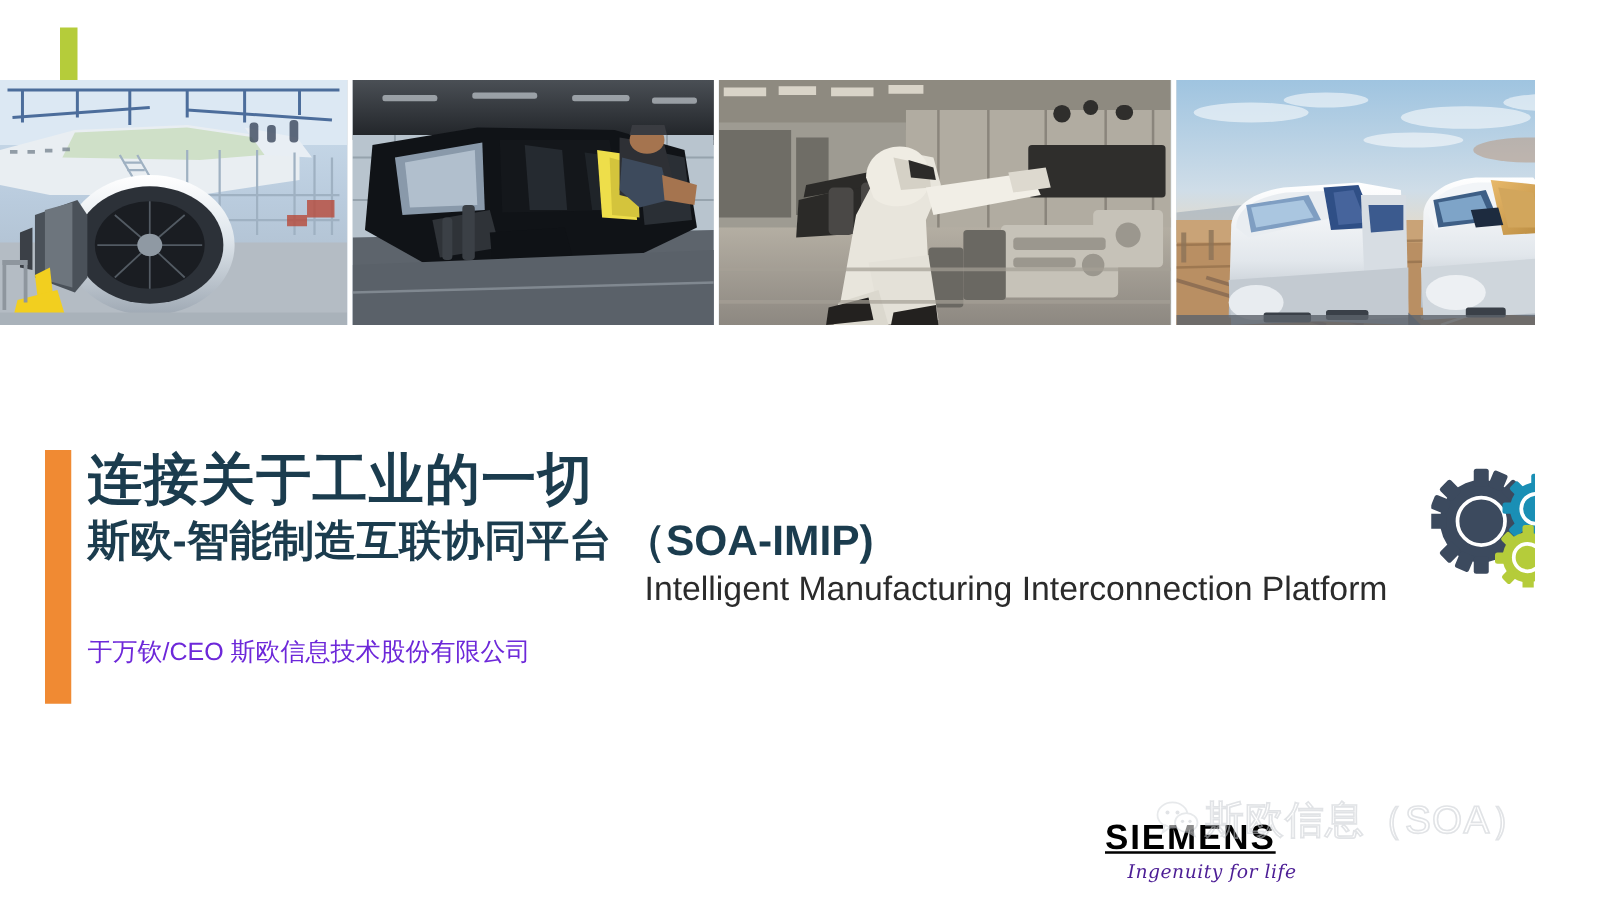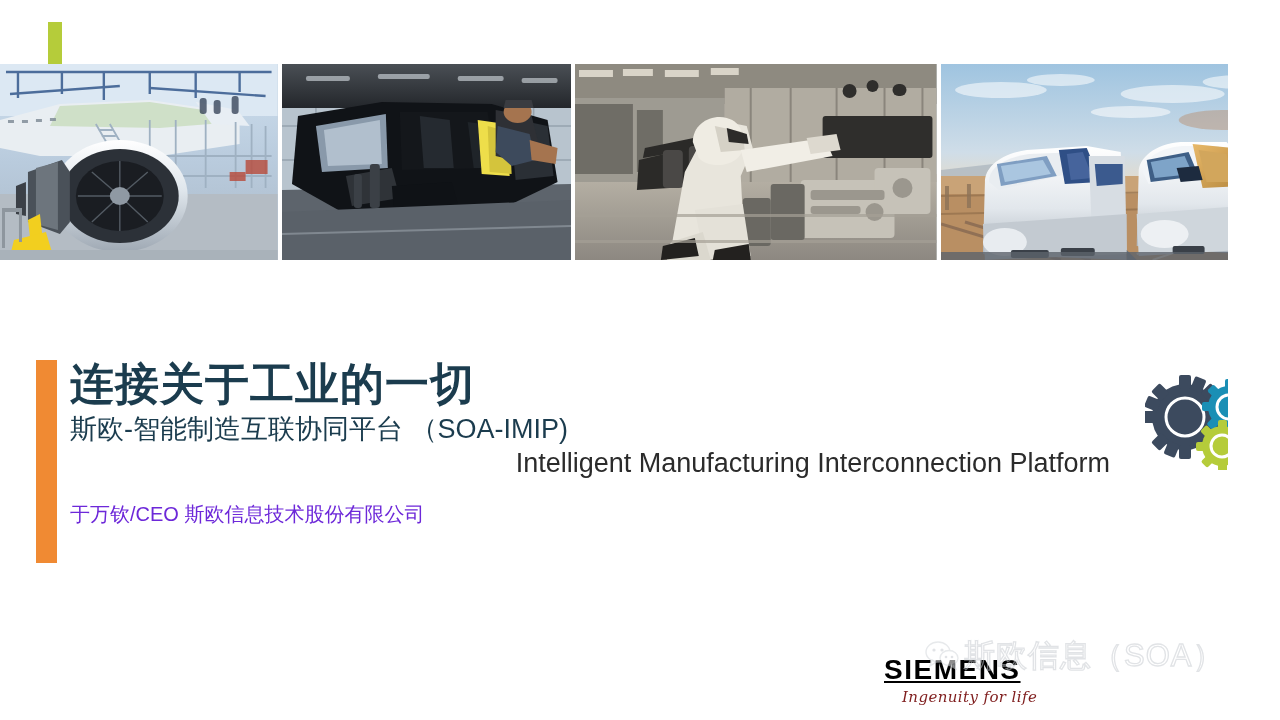--- a/index.html
+++ b/index.html
@@ -70,22 +70,22 @@
   .t-main {
     font-size: 44px;
     font-weight: bold;
     color: #1b3c4e;
     letter-spacing: 1px;
     line-height: 1.08;
     white-space: nowrap;
   }
   .t-sub-cn {
     margin-top: 6px;
-    font-size: 27px;
-    font-weight: normal;
+    font-size: 34px;
+    font-weight: bold;
     color: #1b3c4e;
     letter-spacing: 0px;
     line-height: 1.15;
     white-space: nowrap;
   }
   .t-sub-en {
     margin-top: 2px;
     font-size: 27px;
     font-weight: normal;
     color: #2b2b2b;
@@ -133,21 +133,21 @@
     letter-spacing: 1.5px;
     line-height: 1;
     text-decoration: underline;
   }
   .siemens-tag {
     margin-top: 4px;
     margin-left: 18px;
     font-family: "DejaVu Serif", serif;
     font-style: italic;
     font-size: 15px;
-    color: #7f1d1d;
+    color: #4c1d95;
     letter-spacing: 0.4px;
   }
   .soa-logo {
     position: absolute;
     left: 1148px;
     top: 14px;
     width: 124px;
     height: 52px;
   }
   .soa-mark { position: absolute; left: 0; top: 4px; width: 62px; height: 44px; }

